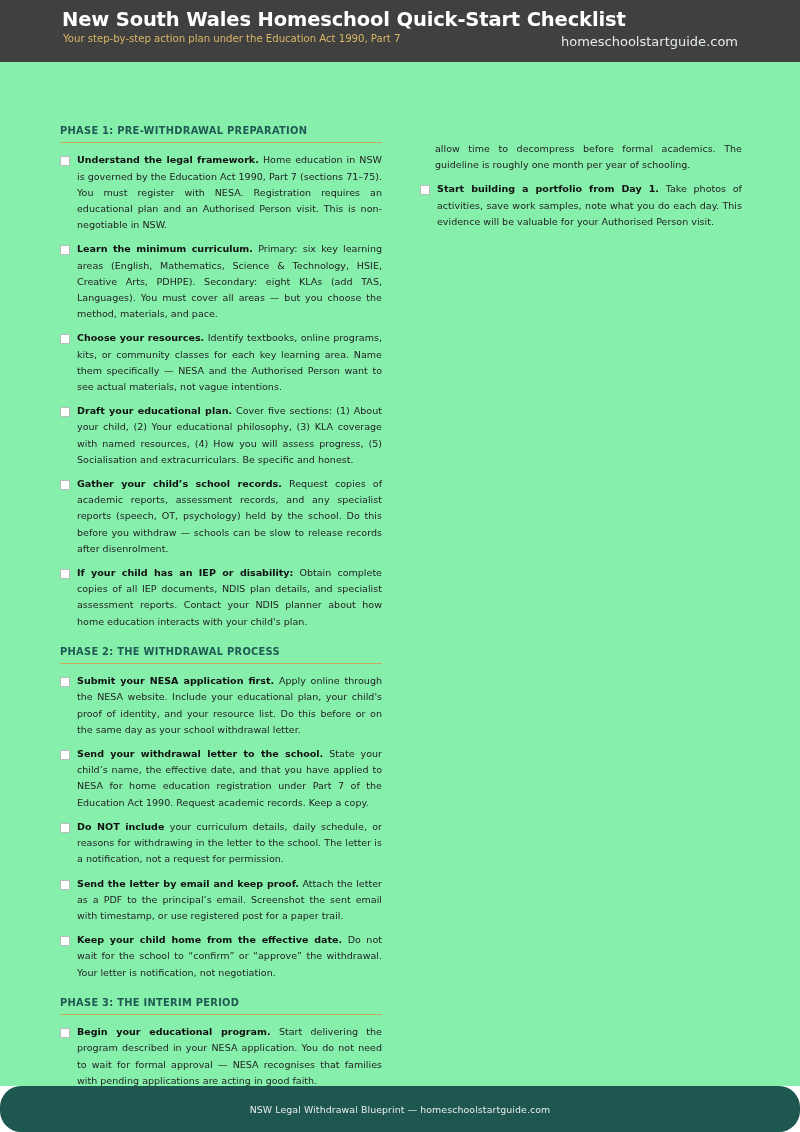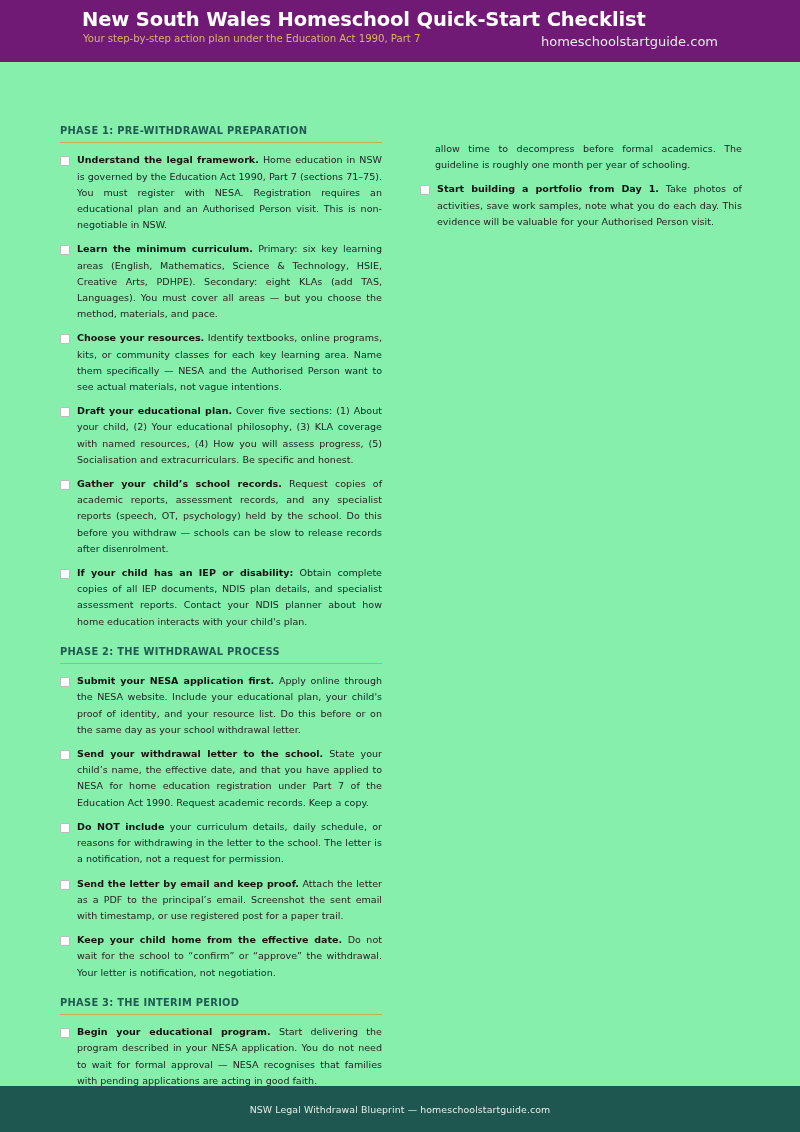--- a/index.html
+++ b/index.html
@@ -10,25 +10,25 @@
     width: 800px;
     height: 1132px;
     background: #ffffff;
     font-family: "DejaVu Sans", "Liberation Sans", sans-serif;
     position: relative;
     overflow: hidden;
   }
 
   
   .header {
-    background: #701a75;
+    background: #404040;
     height: 62px;
     position: relative;
     box-sizing: border-box;
-    padding: 0 82px;
+    padding: 0 62px;
   }
   .header-inner {
     position: relative;
     height: 100%;
   }
   .header-title {
     position: absolute;
     left: 0;
     top: 8px;
     color: #ffffff;
@@ -139,20 +139,21 @@
   .footer {
     position: absolute;
     left: 0;
     right: 0;
     bottom: 0;
     height: 46px;
     background: #1e5750;
     display: flex;
     align-items: center;
     justify-content: center;
+    border-radius: 21px;
   }
   .footer-text {
     color: #e6ede9;
     font-size: 9.4px;
     letter-spacing: 0.1px;
   }
 </style>
 </head>
 <body>
 

